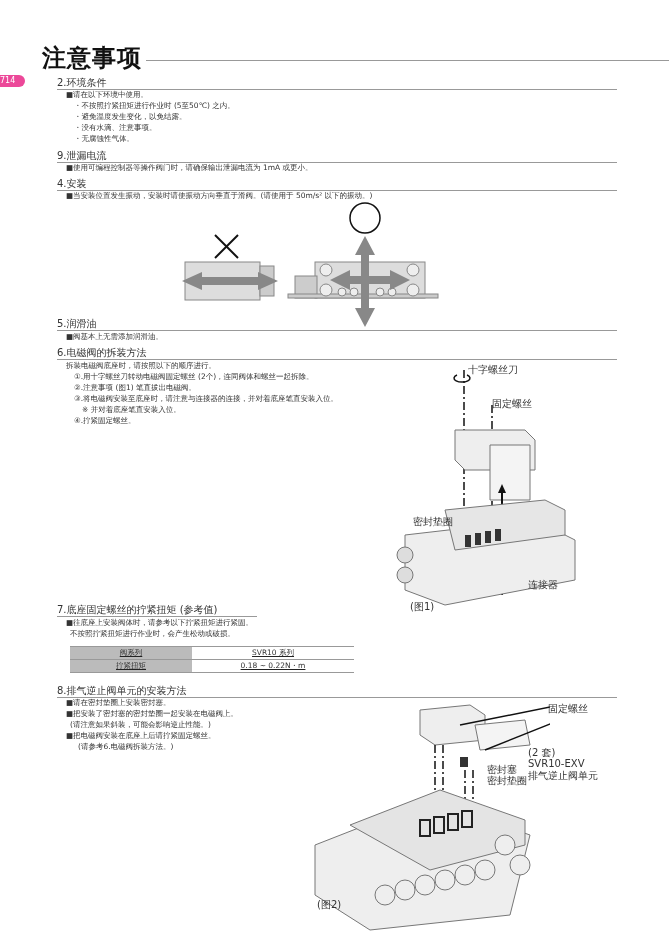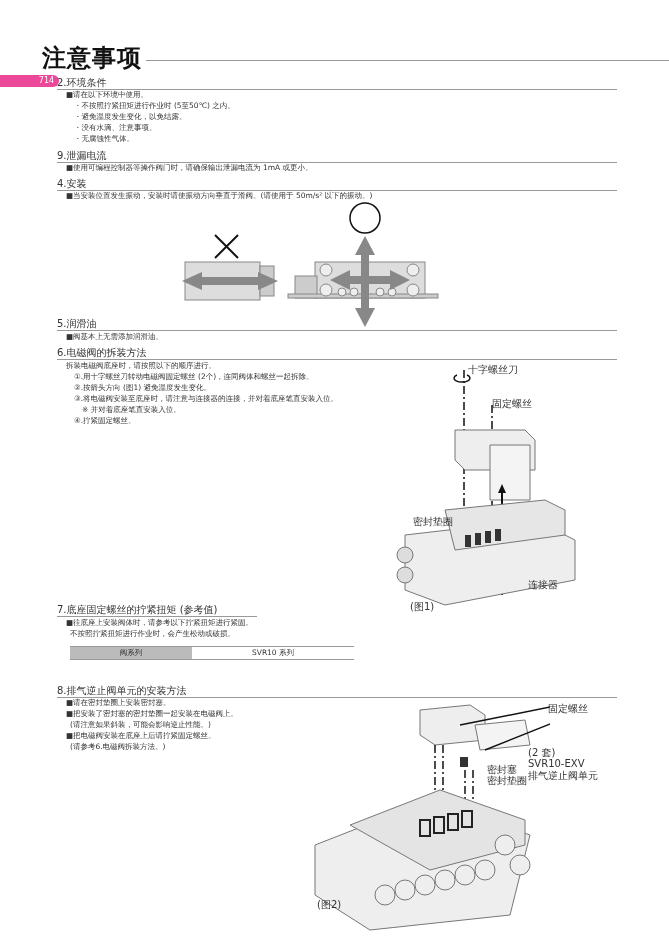--- a/index.html
+++ b/index.html
@@ -1,25 +1,25 @@
 <!DOCTYPE html>
 <html><head>
 <meta charset="utf-8">
 <style>
   html, body { margin:0; padding:0; background:#fff; }
   body { width:669px; height:946px; position:relative; overflow:hidden;
          font-family:"DejaVu Sans", sans-serif; color:#222; }
   .title { position:absolute; left:42px; top:42px; font-size:24px; font-weight:bold; letter-spacing:1px; color:#111; }
   .title-rule { position:absolute; left:146px; top:60px; width:523px; height:1px; background:#999; }
   .page-tab { position:absolute; left:0; top:75px; width:25px; height:12px; background:#ec4899; color:#fff;
-              font-size:8px; line-height:12px; text-align:center; border-radius:0 6px 6px 0;padding-left:34px; }
+              font-size:8px; line-height:12px; border-radius:0 6px 6px 0; }
   .sec-head { position:absolute; left:57px; width:560px; font-size:10px; color:#333;
               border-bottom:1px solid #999; padding-bottom:1px; line-height:10px; }
   .line { position:absolute; font-size:7.5px; line-height:10px; color:#333; white-space:nowrap;text-align:right; }
-  table.torque { position:absolute; left:70px; top:646px; border-collapse:collapse; font-size:7.5px; }
+  table.torque { position:absolute; left:70px; top:646px; border-collapse:collapse; font-size:7.5px;text-decoration:underline; }
   table.torque td { height:12px; padding:0 6px; border-top:1px solid #999; border-bottom:1px solid #999; text-align:center; color:#333; }
   table.torque td.k { background:#bbb; width:110px; }
   table.torque td.v { width:150px; }
   .fig { position:absolute; }
   .lbl { position:absolute; font-size:10px; color:#333; white-space:nowrap; }
 </style>
 </head>
 <body>
 
 <div class="title">注意事项</div>
@@ -64,21 +64,21 @@
   <polygon points="150,80 170,70 170,76 210,76 210,70 230,80 210,90 210,84 170,84 170,90" fill="#888"></polygon>
   <polygon points="185,36 195,55 189,55 189,108 195,108 185,127 175,108 181,108 181,55 175,55" fill="#888"></polygon>
 </svg>
 
 <div class="sec-head" style="top:319px">5.润滑油</div>
 <div class="line" style="left:66px;top:332px">■阀基本上无需添加润滑油。</div>
 
 <div class="sec-head" style="top:348px">6.电磁阀的拆装方法</div>
 <div class="line" style="left:66px;top:361px">拆装电磁阀底座时，请按照以下的顺序进行。</div>
 <div class="line" style="left:74px;top:372px">①.用十字螺丝刀转动电磁阀固定螺丝 (2个)，连同阀体和螺丝一起拆除。</div>
-<div class="line" style="left:74px;top:383px">②.按箭头方向 (图1) 避免温度发生变化。</div>
+<div class="line" style="left:74px;top:383px">②.注意事项 (图1) 笔直拔出电磁阀。</div>
 <div class="line" style="left:74px;top:394px">③.将电磁阀安装至底座时，请注意与连接器的连接，并对着底座笔直安装入位。</div>
 <div class="line" style="left:82px;top:405px">※ 并对着底座笔直安装入位。</div>
 <div class="line" style="left:74px;top:416px">④.拧紧固定螺丝。</div>
 
 <svg class="fig" style="left:385px;top:360px" width="200" height="250">
   <path d="M72,15 a8,4 0 1,0 10,0" fill="none" stroke="#111" stroke-width="1.5"></path>
   <line x1="79" y1="10" x2="79" y2="200" stroke="#111" stroke-width="1.5" stroke-dasharray="8,3,2,3"></line>
   <line x1="107" y1="45" x2="107" y2="190" stroke="#111" stroke-width="1.5" stroke-dasharray="8,3,2,3"></line>
   <polygon points="70,70 140,70 150,80 150,110 80,110 70,100" fill="#eee" stroke="#777"></polygon>
   <polygon points="105,85 145,85 145,140 105,140" fill="#f4f4f4" stroke="#777"></polygon>
@@ -103,29 +103,33 @@
 
 <div class="sec-head" style="top:605px;width:200px">7.底座固定螺丝的拧紧扭矩 (参考值)</div>
 <div class="line" style="left:66px;top:618px">■往底座上安装阀体时，请参考以下拧紧扭矩进行紧固。</div>
 <div class="line" style="left:70px;top:629px">不按照拧紧扭矩进行作业时，会产生松动或破损。</div>
 <table class="torque">
   <tbody>
       <tr>
     <td class="k">阀系列</td>
     <td class="v">SVR10 系列</td>
   </tr>
+  <tr>
+    <td class="k">拧紧扭矩</td>
+    <td class="v">0.18 ~ 0.22N・m</td>
+  </tr>
 </tbody>
   </table>
 
 <div class="sec-head" style="top:686px;width:560px">8.排气逆止阀单元的安装方法</div>
 <div class="line" style="left:66px;top:698px">■请在密封垫圈上安装密封塞。</div>
 <div class="line" style="left:66px;top:709px">■把安装了密封塞的密封垫圈一起安装在电磁阀上。</div>
 <div class="line" style="left:70px;top:720px">(请注意如果斜装，可能会影响逆止性能。)</div>
 <div class="line" style="left:66px;top:731px">■把电磁阀安装在底座上后请拧紧固定螺丝。</div>
-<div class="line" style="left:70px;top:742px">(请参考6.电磁阀拆装方法。)</div>
+<div class="line" style="left:78px;top:742px">(请参考6.电磁阀拆装方法。)</div>
 
 <svg class="fig" style="left:310px;top:695px" width="240" height="245">
   <polygon points="110,15 160,10 175,20 175,45 125,50 110,40" fill="#eee" stroke="#777"></polygon>
   <polygon points="165,30 215,25 220,50 170,55" fill="#f4f4f4" stroke="#777"></polygon>
   <line x1="150" y1="30" x2="250" y2="10" stroke="#111" stroke-width="1.5"></line>
   <line x1="175" y1="55" x2="250" y2="25" stroke="#111" stroke-width="1.5"></line>
   <path d="M125,50 L125,130 M133,50 L133,130" stroke="#111" stroke-width="1.5" stroke-dasharray="8,3,2,3" fill="none"></path>
   <path d="M155,75 L155,135 M163,75 L163,140" stroke="#111" stroke-width="1.5" stroke-dasharray="8,3,2,3" fill="none"></path>
   <rect x="150" y="62" width="8" height="10" fill="#333"></rect>
   <polygon points="5,150 120,105 220,140 200,220 60,235 5,200" fill="#eee" stroke="#777"></polygon>

